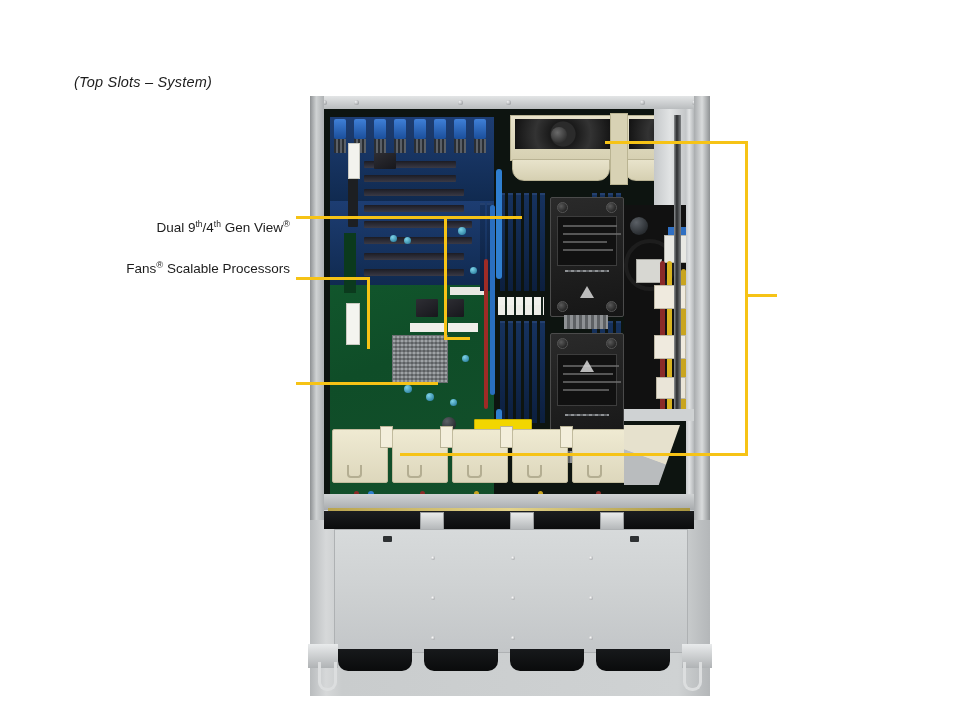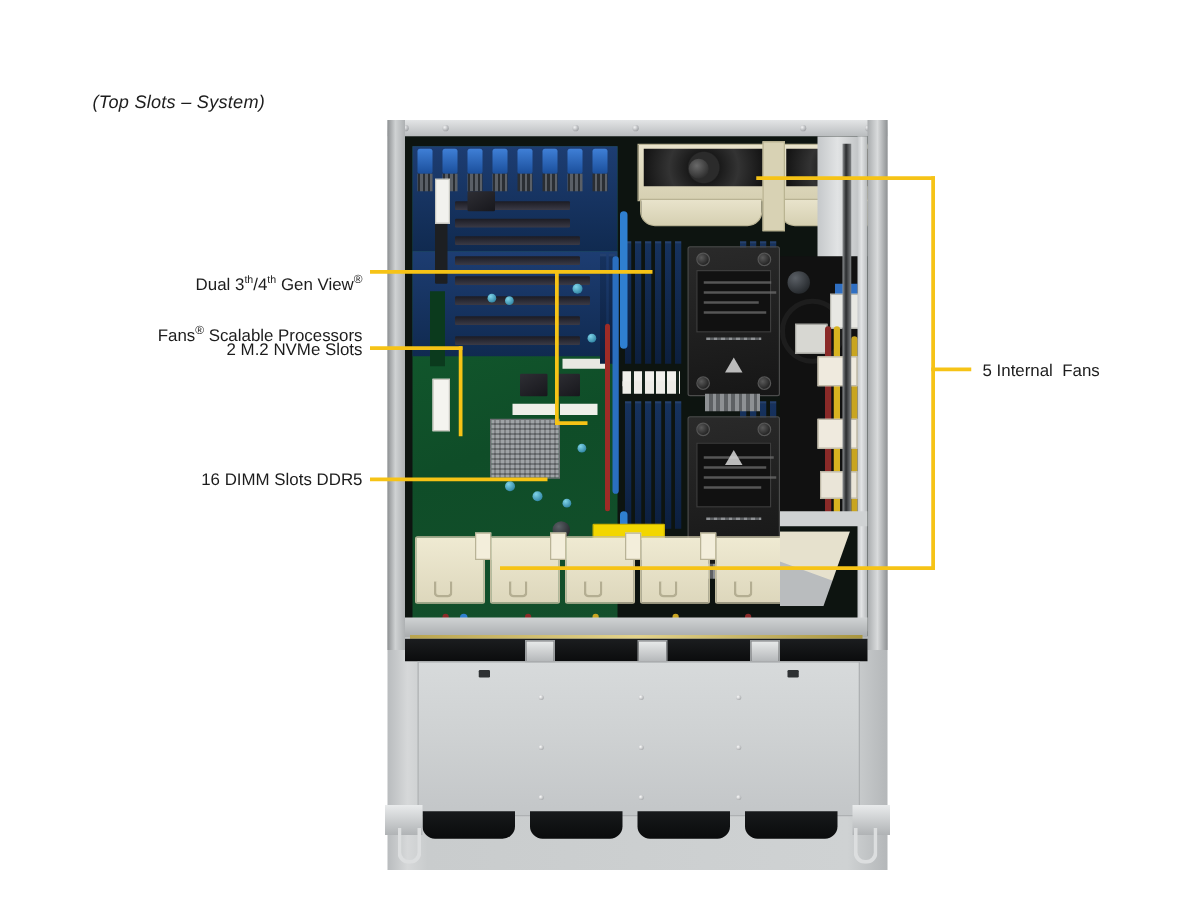--- a/index.html
+++ b/index.html
@@ -371,23 +371,20 @@
   <div class="ld ldv" style="left:367px;top:277px;height:72px"></div>
 
   <div class="ld ldh" style="left:296px;top:382px;width:142px"></div>
 
   <div class="ld ldh" style="left:605px;top:141px;width:143px"></div>
   <div class="ld ldv" style="left:745px;top:141px;height:315px"></div>
   <div class="ld ldh" style="left:400px;top:453px;width:348px"></div>
   <div class="ld ldh" style="left:745px;top:294px;width:32px"></div>
 
   <div class="callout right-al" style="left:40px;top:198px;width:250px;">
-    <span><span>Dual 3</span><sup>th</sup><span>/4</span><sup>th</sup><span> Gen View</span><span class="reg">®</span></span><br>
+    <span><span>Dual 9</span><sup>th</sup><span>/4</span><sup>th</sup><span> Gen View</span><span class="reg">®</span></span><br>
     <span><span>Fans</span><span class="reg">®</span><span> Scalable Processors</span></span>
   </div>
 
-  <div class="callout right-al" style="left:40px;top:270px;width:250px;">2 M.2 NVMe Slots</div>
-
-  <div class="callout right-al" style="left:40px;top:374px;width:250px;">16 DIMM Slots DDR5</div>
-
-  <div class="callout" style="left:786px;top:287px;width:170px;">5 Internal  Fans</div>
+
+
 
 </div>
 
 </body></html>

